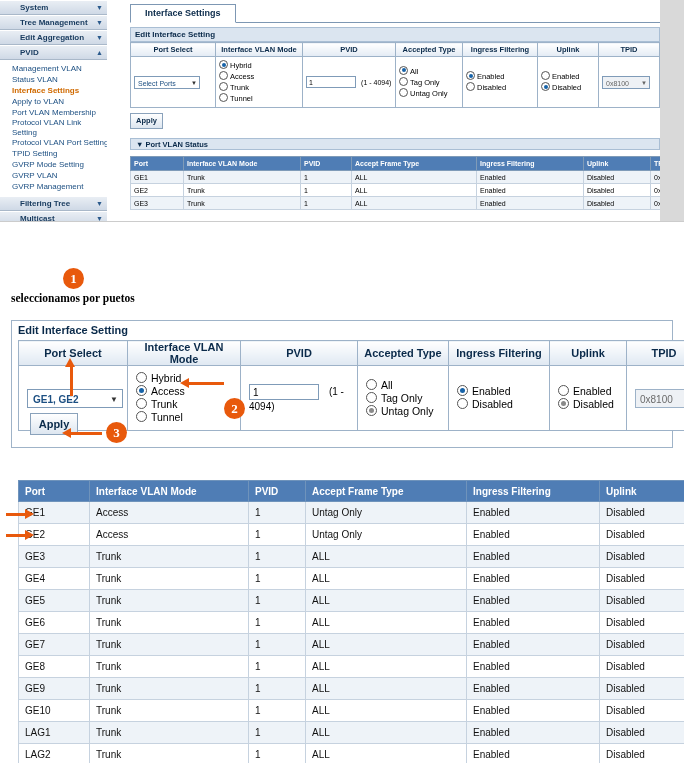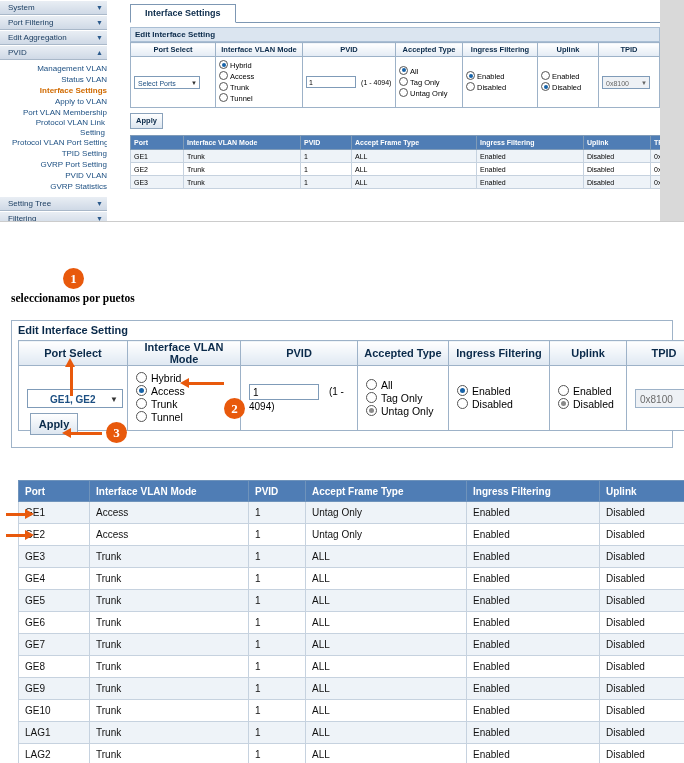--- a/index.html
+++ b/index.html
@@ -34,40 +34,39 @@
     border-right: 1px solid #b9c7d6;
     font-size: 8px;
   }
   .side-group {
     height: 13px;
     line-height: 13px;
     background: linear-gradient(#e9eef4, #cfd9e6);
     border-top: 1px solid #ffffff;
     border-bottom: 1px solid #a9b8c9;
     color: #173a5e;
-    font-weight: normal;
-    padding-left: 8px;
+    font-weight: bold;
+    padding-left: 20px;
     position: relative;
     font-size: 8px;
   }
   .side-group .arrow {
     position: absolute;
     right: 4px; top: 0;
     color: #2b5a8c;
     font-size: 7px;
   }
   .side-item {
     height: 11px;
     line-height: 11px;
     padding-left: 12px;
     color: #1c4f82;
     font-size: 8px;
     white-space: nowrap;
     overflow: hidden;
-    text-align: right;
   }
   .side-item.two-line {
     height: 19px;
     line-height: 9.5px;
     white-space: normal;
     padding-right: 2px;
   }
   .side-item.active {
     color: #d06a00;
     font-weight: bold;
@@ -320,21 +319,21 @@
     box-sizing: border-box;
   }
   .sel-ports {
     width: 96px; height: 19px;
     border: 1px solid #7f9bb8;
     background: #ffffff;
     color: #1c4f82;
     font-size: 10px;
     font-weight: bold;
     line-height: 19px;
-    padding-left: 22px;
+    padding-left: 5px;
     box-sizing: border-box;
     position: relative;
   }
   .sel-ports .car { position: absolute; right: 4px; top: 0; font-size: 8px; color: #333; font-weight: normal;}
   .radio-row {
     display: block;
     font-size: 10.5px;
     line-height: 13px;
     white-space: nowrap;
   }
@@ -458,50 +457,50 @@
 <body>
 
 <div class="top-panel">
 
   <div class="sidebar">
     <div class="side-group">
       <span>System</span>
       <span class="arrow">▼</span>
     </div>
     <div class="side-group">
-      <span>Port Filtering</span>
+      <span>Tree Management</span>
       <span class="arrow">▼</span>
     </div>
     <div class="side-group">
       <span>Edit Aggregation</span>
       <span class="arrow">▼</span>
     </div>
     <div class="side-group">
       <span>PVID</span>
       <span class="arrow">▲</span>
     </div>
     <div style="height:3px"></div>
     <div class="side-item"><span>Management VLAN</span></div>
     <div class="side-item"><span>Status VLAN</span></div>
     <div class="side-item active"><span>Interface Settings</span></div>
     <div class="side-item"><span>Apply to VLAN</span></div>
     <div class="side-item"><span>Port VLAN Membership</span></div>
     <div class="side-item two-line"><span>Protocol VLAN Link Setting</span></div>
     <div class="side-item"><span>Protocol VLAN Port Setting</span></div>
     <div class="side-item"><span>TPID Setting</span></div>
-    <div class="side-item"><span>GVRP Port Setting</span></div>
-    <div class="side-item"><span>PVID VLAN</span></div>
-    <div class="side-item"><span>GVRP Statistics</span></div>
+    <div class="side-item"><span>GVRP Mode Setting</span></div>
+    <div class="side-item"><span>GVRP VLAN</span></div>
+    <div class="side-item"><span>GVRP Management</span></div>
     <div style="height:4px"></div>
     <div class="side-group">
-      <span>Setting Tree</span>
+      <span>Filtering Tree</span>
       <span class="arrow">▼</span>
     </div>
     <div class="side-group">
-      <span>Filtering</span>
+      <span>Multicast</span>
       <span class="arrow">▼</span>
     </div>
   </div>
 
   <div class="top-content">
     <div class="tab-strip">
       <span class="tab-active">Interface Settings</span>
     </div>
 
     <div class="mini-panel">
@@ -551,20 +550,24 @@
             <div class="mini-tpid">
               <span>0x8100</span>
               <span class="car">▼</span>
             </div>
           </td>
         </tr>
       </tbody>
         </table>
       <div class="mini-apply">Apply</div>
 
+      <div class="mini-status-hdr">
+        <span>▼</span>
+        <span>Port VLAN Status</span>
+      </div>
 
       <table class="mini2">
         <tbody>
             <tr>
           <th style="width:46px">Port</th>
           <th style="width:110px">Interface VLAN Mode</th>
           <th style="width:44px">PVID</th>
           <th style="width:118px">Accept Frame Type</th>
           <th style="width:100px">Ingress Filtering</th>
           <th style="width:60px">Uplink</th>

